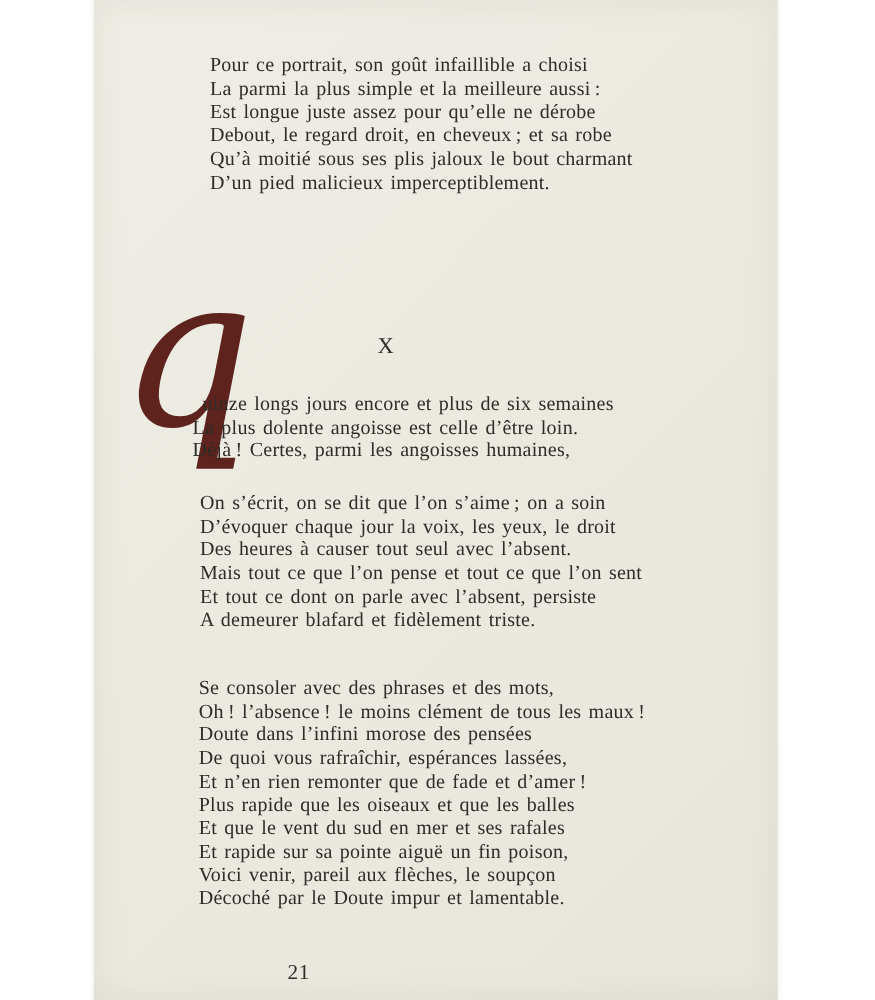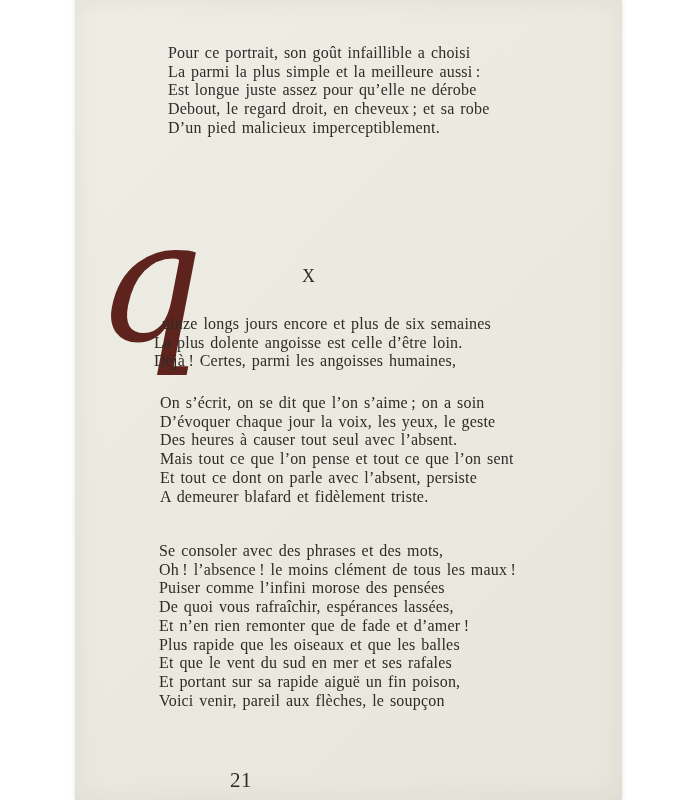--- a/index.html
+++ b/index.html
@@ -48,65 +48,67 @@
     font-style:italic;
     font-size:168px; line-height:168px;
     color:var(--dropcap);
   }
   .stanza-x1{ left:79px; top:315px; }
   .stanza-x1 .line:first-child{ padding-left:8px; }
   .stanza-x2{ left:85px; top:394px; }
   .stanza-x3{ left:84px; top:542px; }
   .pagenum{
     position:absolute; left:155px; top:768px;
-    font-size:21px; color:var(--ink);
+    font-size:17px; color:var(--ink);
     letter-spacing:0.5px;
   }
 </style>
 </head>
 <body>
 
 <div class="photo">
   <div class="page">
 
     <div class="stanza stanza-prev">
         <div class="line">Pour ce portrait, son goût infaillible a choisi</div>
         <div class="line">La parmi la plus simple et la meilleure aussi :</div>
         <div class="line">Est longue juste assez pour qu’elle ne dérobe</div>
         <div class="line">Debout, le regard droit, en cheveux ; et sa robe</div>
+        <div class="line">Qu’à moitié sous ses plis jaloux le bout charmant</div>
         <div class="line">D’un pied malicieux imperceptiblement.</div>
       </div>
 
     <div class="heading-x">X</div>
 
     <div class="dropcap">q</div>
 
     <div class="stanza stanza-x1">
         <div class="line">uinze longs jours encore et plus de six semaines</div>
         <div class="line">La plus dolente angoisse est celle d’être loin.</div>
         <div class="line">Déjà ! Certes, parmi les angoisses humaines,</div>
       </div>
 
     <div class="stanza stanza-x2">
         <div class="line">On s’écrit, on se dit que l’on s’aime ; on a soin</div>
-        <div class="line">D’évoquer chaque jour la voix, les yeux, le geste</div>
+        <div class="line">D’évoquer chaque jour la voix, les yeux, le droit</div>
         <div class="line">Des heures à causer tout seul avec l’absent.</div>
         <div class="line">Mais tout ce que l’on pense et tout ce que l’on sent</div>
         <div class="line">Et tout ce dont on parle avec l’absent, persiste</div>
         <div class="line">A demeurer blafard et fidèlement triste.</div>
       </div>
 
     <div class="stanza stanza-x3">
         <div class="line">Se consoler avec des phrases et des mots,</div>
         <div class="line">Oh ! l’absence ! le moins clément de tous les maux !</div>
-        <div class="line">Puiser comme l’infini morose des pensées</div>
+        <div class="line">Doute dans l’infini morose des pensées</div>
         <div class="line">De quoi vous rafraîchir, espérances lassées,</div>
         <div class="line">Et n’en rien remonter que de fade et d’amer !</div>
         <div class="line">Plus rapide que les oiseaux et que les balles</div>
         <div class="line">Et que le vent du sud en mer et ses rafales</div>
-        <div class="line">Et portant sur sa rapide aiguë un fin poison,</div>
+        <div class="line">Et rapide sur sa pointe aiguë un fin poison,</div>
         <div class="line">Voici venir, pareil aux flèches, le soupçon</div>
+        <div class="line">Décoché par le Doute impur et lamentable.</div>
       </div>
 
     <div class="pagenum">21</div>
 
   </div>
 </div>
 
 </body></html>

